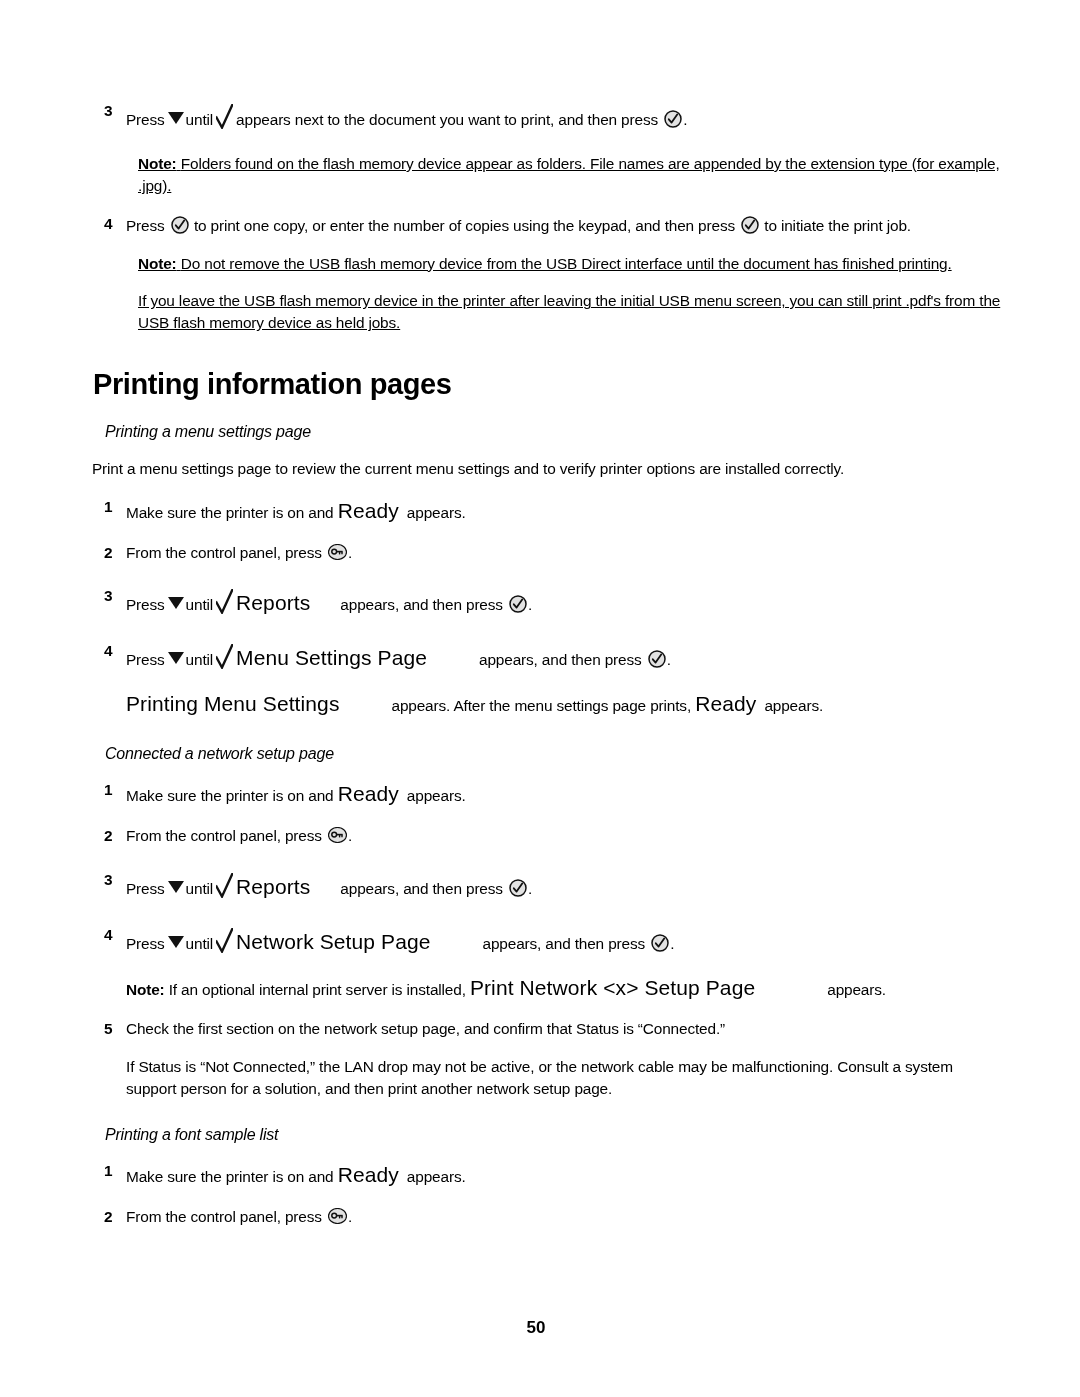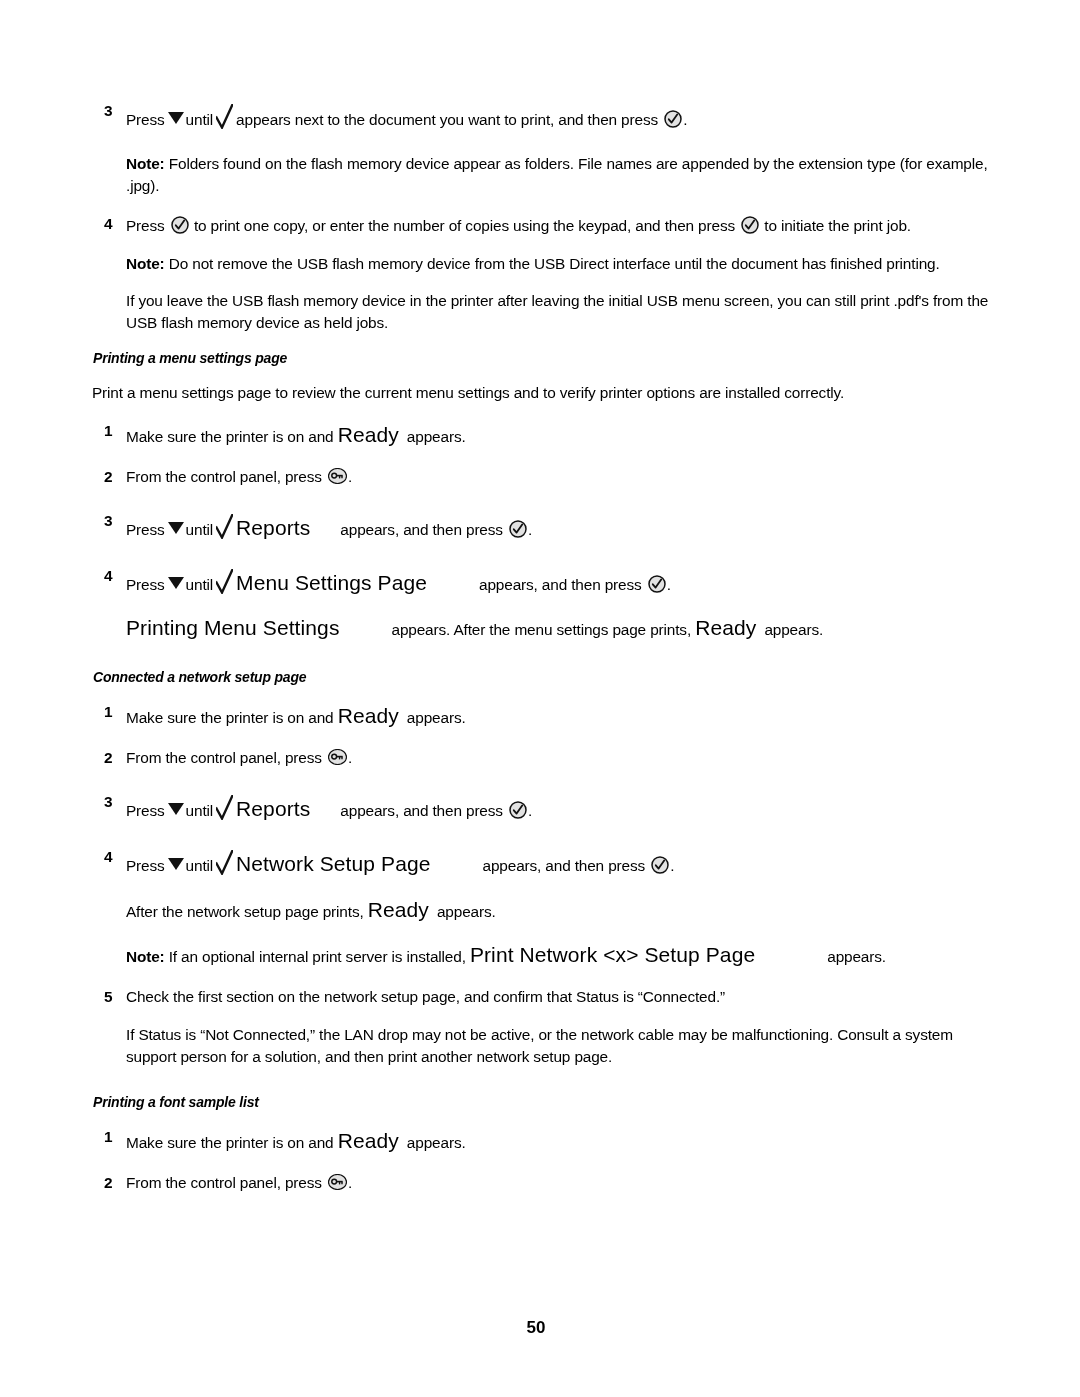--- a/index.html
+++ b/index.html
@@ -31,22 +31,23 @@
 
   
   .para {
     font-size: 15.4px;
     line-height: 1.42;
     margin: 0 0 16px 0;
     text-align: left;
     letter-spacing: -0.15px;
   }
   .para.indent {
-    margin-left: 34px;
+    margin-left: 46px;
     width: 866px;
+    text-decoration: underline;
   }
 
   .listitem {
     position: relative;
     font-size: 15.4px;
     line-height: 1.42;
     margin: 0 0 16px 0;
     padding-left: 34px;
     letter-spacing: -0.15px;
   }
@@ -68,25 +69,25 @@
   }
 
   h1.h-main {
     font-size: 29px;
     font-weight: bold;
     letter-spacing: -0.4px;
     margin: 34px 0 22px 1px;
     line-height: 1.15;
   }
   h2.h-sub {
-    font-size: 14px;
-    font-weight: bold;
+    font-size: 16px;
+    font-weight: normal;
     font-style: italic;
     letter-spacing: -0.2px;
-    margin: 26px 0 16px 1px;
+    margin: 26px 0 16px 13px;
     line-height: 1.15;
   }
   h2.h-sub.first { margin-top: 0; }
 
   .bold { font-weight: bold; }
 
   
   .icon {
     display: inline-block;
     vertical-align: baseline;
@@ -189,20 +190,21 @@
       <span>to initiate the print job.</span>
     </div>
 
     <div class="para indent">
       <span class="bold">Note:</span>
       <span>Do not remove the USB flash memory device from the USB Direct interface until the document has finished printing.</span>
     </div>
 
     <div class="para indent">If you leave the USB flash memory device in the printer after leaving the initial USB menu screen, you can still print .pdf's from the USB flash memory device as held jobs.</div>
 
+    <h1 class="h-main">Printing information pages</h1>
 
     <h2 class="h-sub first">Printing a menu settings page</h2>
 
     <div class="para">Print a menu settings page to review the current menu settings and to verify printer options are installed correctly.</div>
 
     <div class="listitem">
       <span class="num">1</span><span>Make sure the printer is on and</span>&nbsp;<span class="disp">Ready</span><span class="gap-sm"></span><span>appears.</span>
     </div>
 
     <div class="listitem roomy">
@@ -265,23 +267,20 @@
 
     <div class="listitem">
       <span class="num">4</span><span>Press</span><span class="icon ic-down"></span><span>until</span><span class="icon ic-check"><svg viewBox="0 0 17 25">
             <path d="M0.5 13.5 L6 23.5 L16.5 0.5" fill="none" stroke="#111" stroke-width="2.4" stroke-linecap="square"></path>
           </svg></span><span class="disp">Network Setup Page</span><span class="gap-lg"></span><span>appears, and then press</span>&nbsp;<span class="icon ic-select"><svg viewBox="0 0 18 18">
             <circle cx="9" cy="9" r="8" fill="#e2e2e2" stroke="#111" stroke-width="1.5"></circle>
             <path d="M4.8 9.3 L7.6 12.6 L13.2 4.4" fill="none" stroke="#111" stroke-width="1.8" stroke-linecap="round" stroke-linejoin="round"></path>
           </svg></span><span>.</span>
     </div>
 
-    <div class="cont">
-      <span>After the network setup page prints,</span>&nbsp;<span class="disp">Ready</span><span class="gap-sm"></span><span>appears.</span>
-    </div>
 
     <div class="cont">
       <span class="bold">Note:</span>
       <span>If an optional internal print server is installed,</span>&nbsp;<span class="disp">Print Network &lt;x&gt; Setup Page</span><span class="gap-xl"></span><span>appears.</span>
     </div>
 
     <div class="listitem">
       <span class="num">5</span><span>Check the first section on the network setup page, and confirm that Status is “Connected.”</span>
     </div>
 

